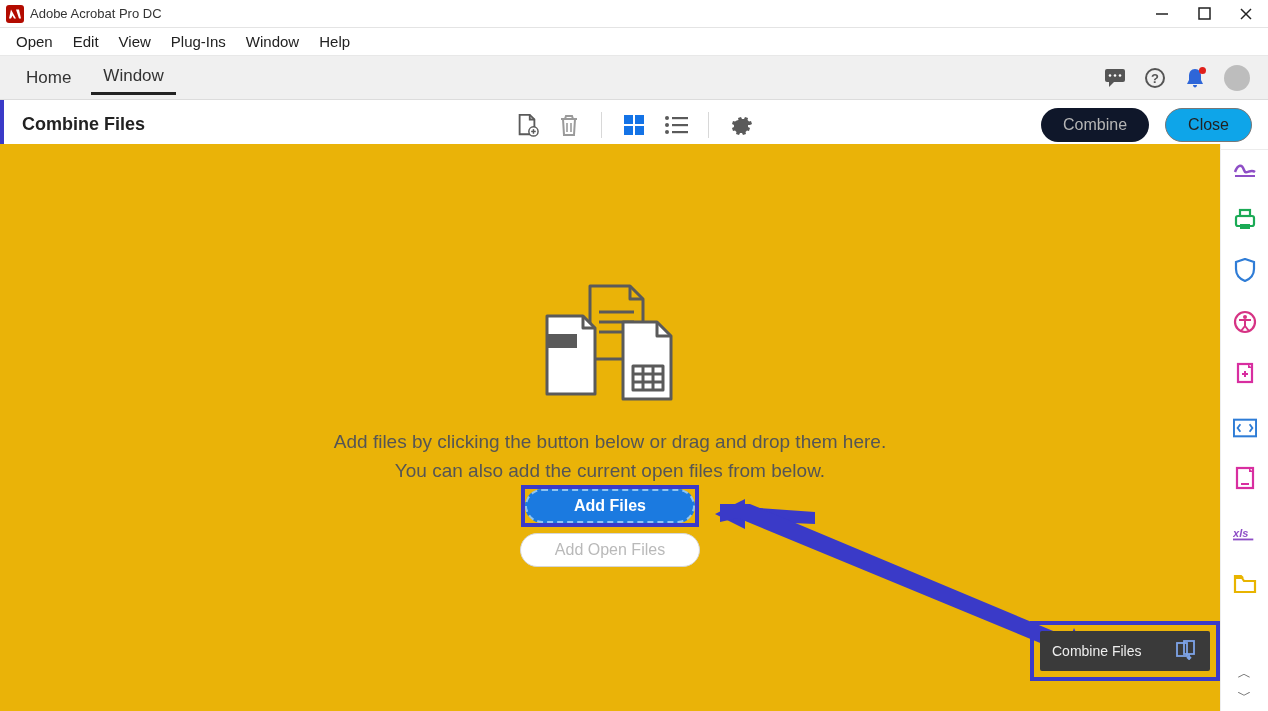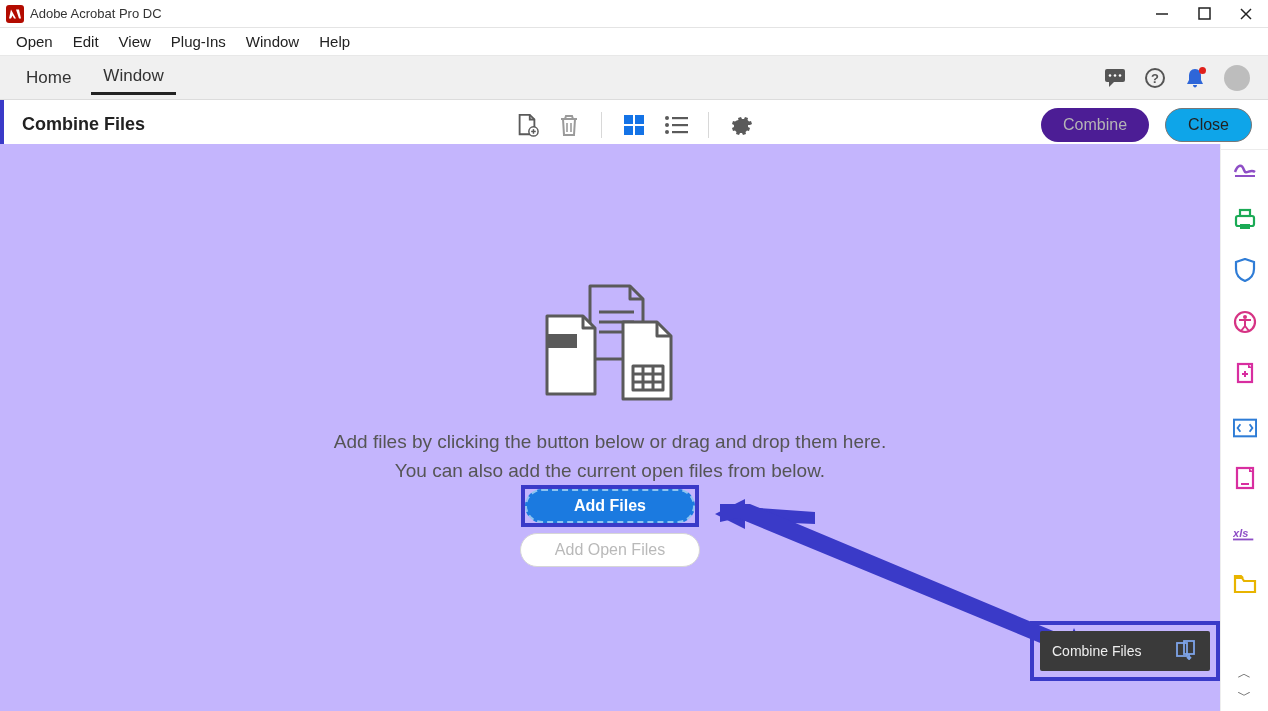--- a/index.html
+++ b/index.html
@@ -30,26 +30,26 @@
   
   .toolbar { height:50px; display:flex; align-items:center; padding:0 16px; border-bottom:1px solid #ececec; position:relative;}
   .toolbar-left-accent { position:absolute; left:0; top:0; bottom:0; width:4px; background:#3a3ac8;}
   .tool-title { font-size:18px; font-weight:600; color:#222; margin-left:6px;}
   .toolbar-center { position:absolute; left:50%; transform:translateX(-50%); display:flex; align-items:center; gap:18px;}
   .tb-icn { width:24px; height:24px; display:flex; align-items:center; justify-content:center; color:#5a5a5a;}
   .tb-icn.blue { color:#1473e6;}
   .tb-sep { width:1px; height:26px; background:#d8d8d8; margin:0 2px;}
   .toolbar-right { margin-left:auto; display:flex; align-items:center; gap:16px;}
   .btn-pill { height:34px; padding:0 22px; border-radius:18px; font-size:16px; display:flex; align-items:center; justify-content:center; cursor:pointer; }
-  .btn-disabled { background:#4c1d95; color:#b5b5b5; }
+  .btn-disabled { background:#0f172a; color:#b5b5b5; }
   .btn-close { background:#0ea5e9; border:1.5px solid #777; color:#222; font-weight:500;}
 
   
   .body-area { position:absolute; top:144px; left:0; right:0; bottom:0; display:flex;}
-  .canvas { flex:1; position:relative; background:#c4b5fd; display:flex; flex-direction:column; align-items:center; }
+  .canvas { flex:1; position:relative; background:#eab308; display:flex; flex-direction:column; align-items:center; }
   .right-rail { width:48px; border-left:1px solid #eee; display:flex; flex-direction:column; align-items:center; padding-top:10px; gap:28px; position:relative;}
   .rail-icn { width:24px; height:24px; display:flex; align-items:flex-end; justify-content:center;}
   .rail-bottom { position:absolute; bottom:6px; left:0; right:0; display:flex; flex-direction:column; align-items:center; gap:4px;}
   .chev { font-size:14px; color:#666;}
 
   
   .files-illus { margin-top:140px; width:150px; height:120px; position:relative;}
   .instr { margin-top:24px; text-align:center; font-size:19px; color:#555; line-height:1.5;}
   
   .add-files-wrap { border:4px solid #3a3ac8; display:inline-block; position:relative;}

